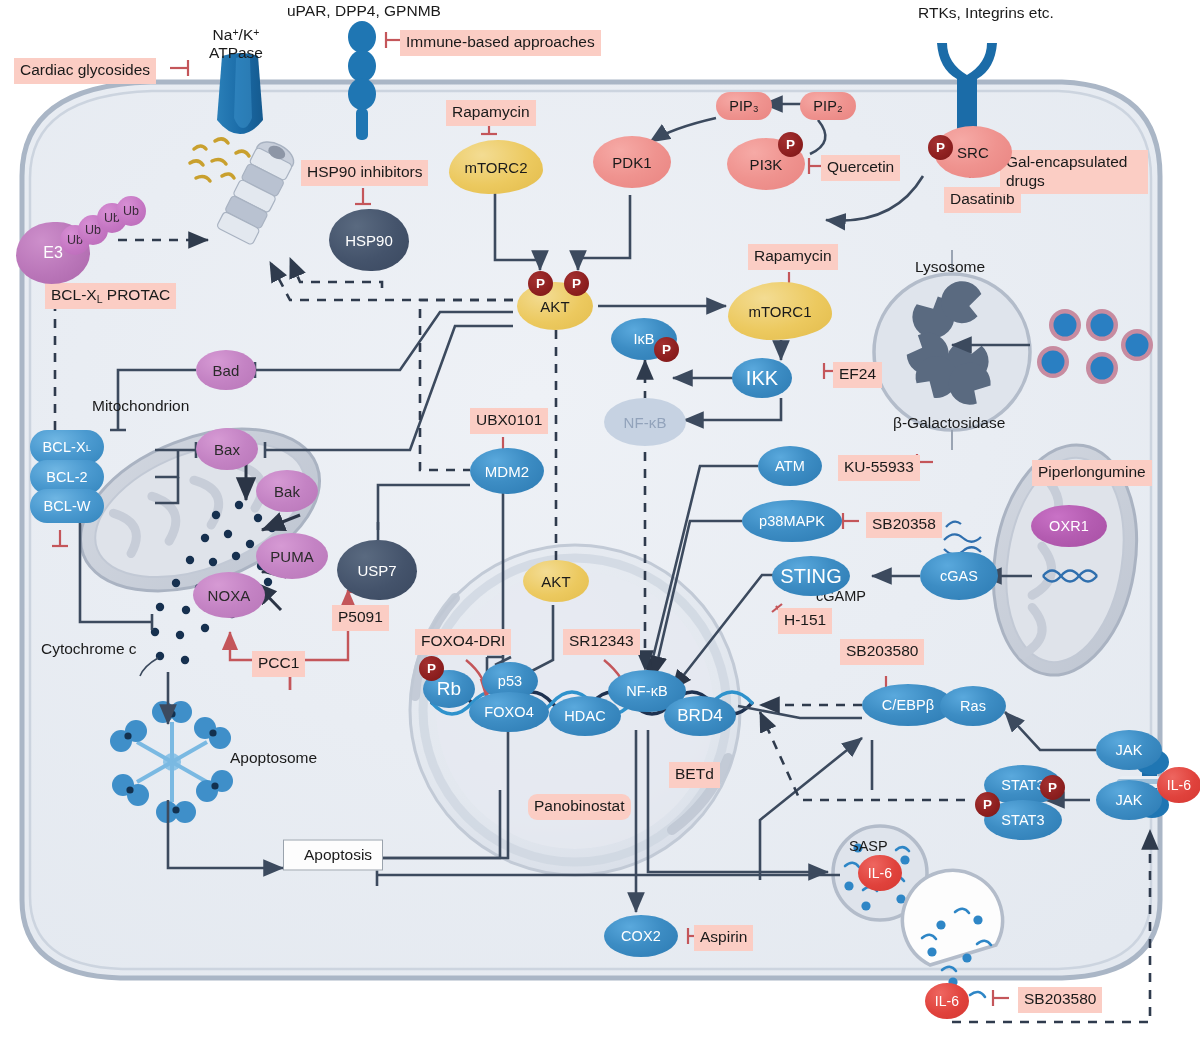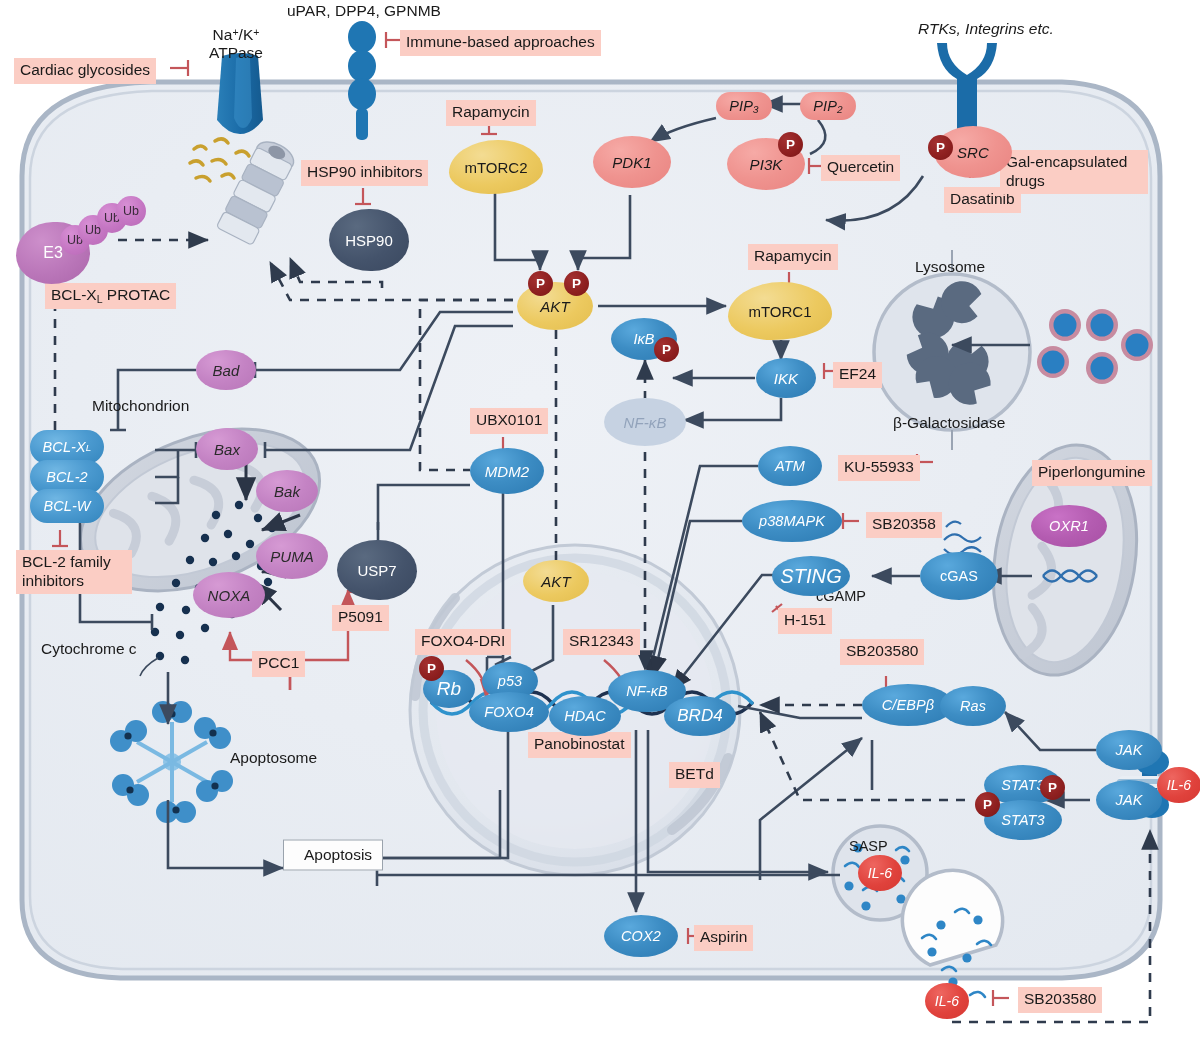--- a/index.html
+++ b/index.html
@@ -11,21 +11,21 @@
   .lbl{position:absolute;color:#1a1a1a;font-size:15.5px;line-height:1.15;white-space:nowrap;}
   .drug{position:absolute;background:#fbcdc4;color:#1a1a1a;font-size:15.5px;
         line-height:1.2;padding:3px 6px 4px 6px;white-space:nowrap;}
   .drug.wrap{white-space:normal;}
   .boxlabel{position:absolute;background:#fdfdfd;border:1px solid #9aa3ad;color:#1a1a1a;
             font-size:15.5px;padding:5px 10px 6px 10px;white-space:nowrap;}
 
   
   .node{position:absolute;display:flex;align-items:center;justify-content:center;
         border-radius:50%;font-size:15px;color:#fff;text-align:left;
-        white-space:nowrap;letter-spacing:.1px;font-style:italic;}
+        white-space:nowrap;letter-spacing:.1px;}
   .node.blue   {background:radial-gradient(ellipse at 35% 28%, #5aa9dd 0%, #3d8dc4 45%, #2c7ab2 100%);}
   .node.blue2  {background:radial-gradient(ellipse at 35% 28%, #6fb6e3 0%, #4b9ad0 48%, #3385bd 100%);}
   .node.pink   {background:radial-gradient(ellipse at 35% 28%, #f6aaa6 0%, #ef938f 50%, #e98481 100%);color:#1a1a1a;}
   .node.purple {background:radial-gradient(ellipse at 35% 28%, #d69ad4 0%, #c483c4 50%, #b876b8 100%);color:#2a2a2a;}
   .node.yellow {background:radial-gradient(ellipse at 35% 28%, #f3dc93 0%, #ecc95f 55%, #e3bd4d 100%);color:#1a1a1a;}
   .node.grayblue{background:#c6d2e2;color:#92a3bb;}
   .node.red    {background:radial-gradient(ellipse at 35% 28%, #ee6660 0%, #e0423c 55%, #d53832 100%);}
 
   .phos{position:absolute;width:25px;height:25px;border-radius:50%;
         background:radial-gradient(circle at 34% 30%, #a33030 0%, #8d1f1f 60%, #7a1717 100%);
@@ -493,39 +493,38 @@
 
       <path d="M466 660 q 22 18 20 38" marker-end="url(#arwr)"></path>
 
       <path d="M604 660 q 22 18 24 38" marker-end="url(#arwr)"></path>
     </g>
 
   </svg>
 
   <div class="lbl" style="left:209px;top:26px;text-align:center;">Na<sup>+</sup>/K<sup>+</sup><br>ATPase</div>
   <div class="lbl" style="left:287px;top:2px;"><span>uPAR, DPP4, GPNMB</span></div>
-  <div class="lbl" style="left:918px;top:20px;font-style:italic;"><span>RTKs, Integrins etc.</span></div>
+  <div class="lbl" style="left:918px;top:4px;"><span>RTKs, Integrins etc.</span></div>
 
   <div class="drug" style="left:14px;top:58px;text-align:center;"><span>Cardiac glycosides</span></div>
   <div class="drug" style="left:400px;top:30px;"><span>Immune-based approaches</span></div>
   <div class="drug" style="left:446px;top:100px;"><span>Rapamycin</span></div>
   <div class="drug" style="left:301px;top:160px;"><span>HSP90 inhibitors</span></div>
   <div class="drug" style="left:821px;top:155px;"><span>Quercetin</span></div>
   <div class="drug" style="left:944px;top:187px;"><span>Dasatinib</span></div>
   <div class="drug" style="left:748px;top:244px;"><span>Rapamycin</span></div>
   <div class="drug" style="left:833px;top:362px;"><span>EF24</span></div>
   <div class="drug wrap" style="left:1000px;top:150px;width:136px;"><span>Gal-encapsulated drugs</span></div>
   <div class="drug" style="left:45px;top:283px;"><span>BCL-X</span><sub>L</sub><span> PROTAC</span></div>
-  <div class="drug wrap" style="left:16px;top:550px;width:104px;"><span>BCL-2 family inhibitors</span></div>
   <div class="drug" style="left:470px;top:408px;"><span>UBX0101</span></div>
   <div class="drug" style="left:332px;top:605px;"><span>P5091</span></div>
   <div class="drug" style="left:252px;top:651px;"><span>PCC1</span></div>
   <div class="drug" style="left:415px;top:629px;"><span>FOXO4-DRI</span></div>
   <div class="drug" style="left:563px;top:629px;"><span>SR12343</span></div>
-  <div class="drug" style="left:528px;top:732px;"><span>Panobinostat</span></div>
+  <div class="drug" style="left:528px;top:794px;border-radius:9px;"><span>Panobinostat</span></div>
   <div class="drug" style="left:669px;top:762px;"><span>BETd</span></div>
   <div class="drug" style="left:838px;top:455px;"><span>KU-55933</span></div>
   <div class="drug" style="left:866px;top:512px;"><span>SB20358</span></div>
   <div class="drug" style="left:778px;top:608px;"><span>H-151</span></div>
   <div class="drug" style="left:1032px;top:460px;"><span>Piperlongumine</span></div>
   <div class="drug" style="left:840px;top:639px;"><span>SB203580</span></div>
   <div class="drug" style="left:694px;top:925px;"><span>Aspirin</span></div>
   <div class="drug" style="left:1018px;top:987px;"><span>SB203580</span></div>
 
   <div class="lbl" style="left:158px;top:241px;"><span></span></div>
@@ -616,21 +615,21 @@
   <div class="phos" style="left:564px;top:271px;">
       <span>P</span>
     </div>
 
   <div class="node blue" style="left:611px;top:318px;width:66px;height:42px;font-size:14.5px;">
       <span>IκB</span>
     </div>
   <div class="phos" style="left:654px;top:337px;">
       <span>P</span>
     </div>
-  <div class="node blue" style="left:756px;top:358px;width:60px;height:40px;font-size:15px;">
+  <div class="node blue" style="left:732px;top:358px;width:60px;height:40px;font-size:20px;">
       <span>IKK</span>
     </div>
   <div class="node grayblue" style="left:604px;top:398px;width:82px;height:48px;font-size:15px;">
       <span>NF-κB</span>
     </div>
 
   <div class="node purple" style="left:196px;top:350px;width:60px;height:40px;">
       <span>Bad</span>
     </div>
   <div class="node purple" style="left:196px;top:428px;width:62px;height:42px;">

